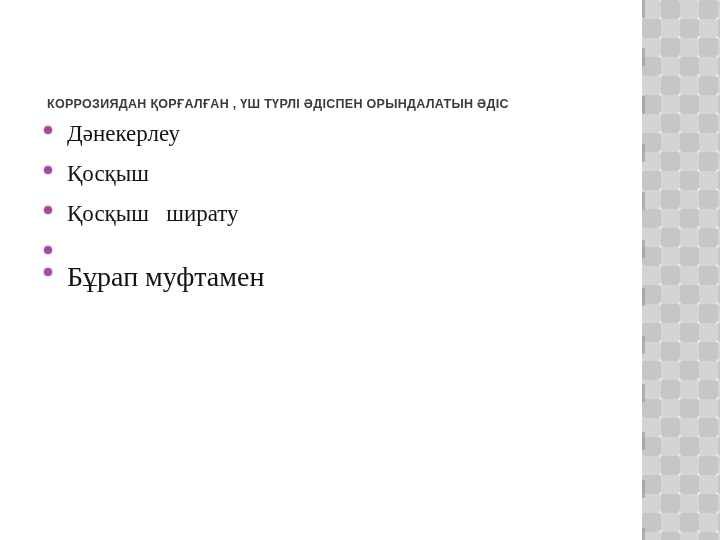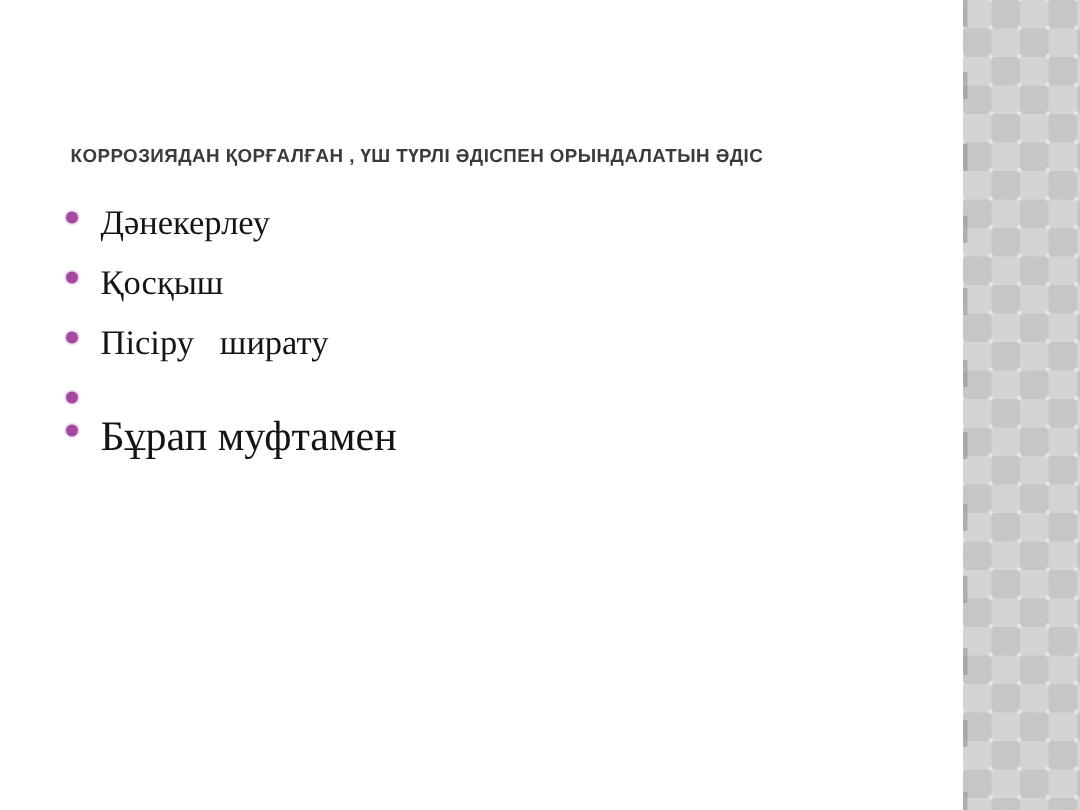--- a/index.html
+++ b/index.html
@@ -59,21 +59,21 @@
     letter-spacing: 0.3px;
     color: var(--title-text, #3b3b3b);
     text-transform: uppercase;
     line-height: 14px;
   }
 
   
   .bullets {
     position: absolute;
     left: 36px;
-    top: 129px;
+    top: 114px;
     margin: 0;
     padding: 0;
     list-style: none;
     width: 560px;
   }
   .bullets li {
     display: flex;
     align-items: flex-start;
     font-family: "Liberation Serif", "DejaVu Serif", serif;
     font-size: 23px;
@@ -113,21 +113,21 @@
     <li>
       <span class="dot"></span>
       <span>Дәнекерлеу</span>
     </li>
     <li>
       <span class="dot"></span>
       <span>Қосқыш</span>
     </li>
     <li>
       <span class="dot"></span>
-      <span>Пісіру   ширату</span>
+      <span>Қосқыш   ширату</span>
     </li>
     <li>
       <span class="dot"></span>
     </li>
     <li class="big">
       <span class="dot"></span>
       <span>Бұрап муфтамен</span>
     </li>
   </ul>
 

